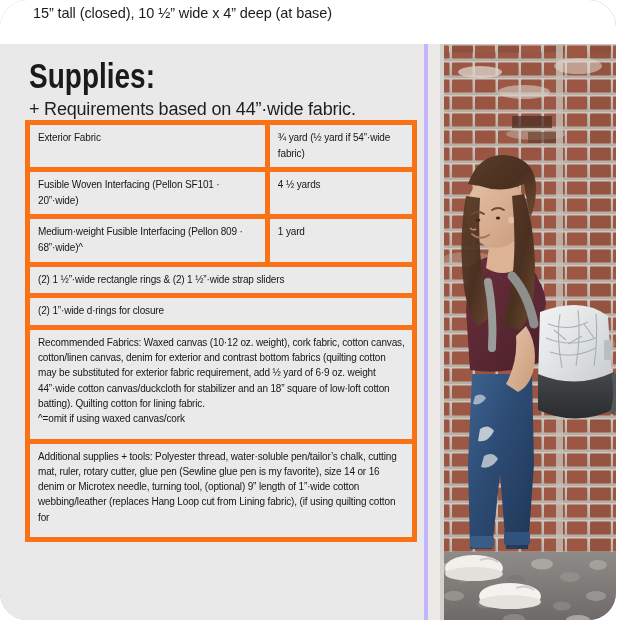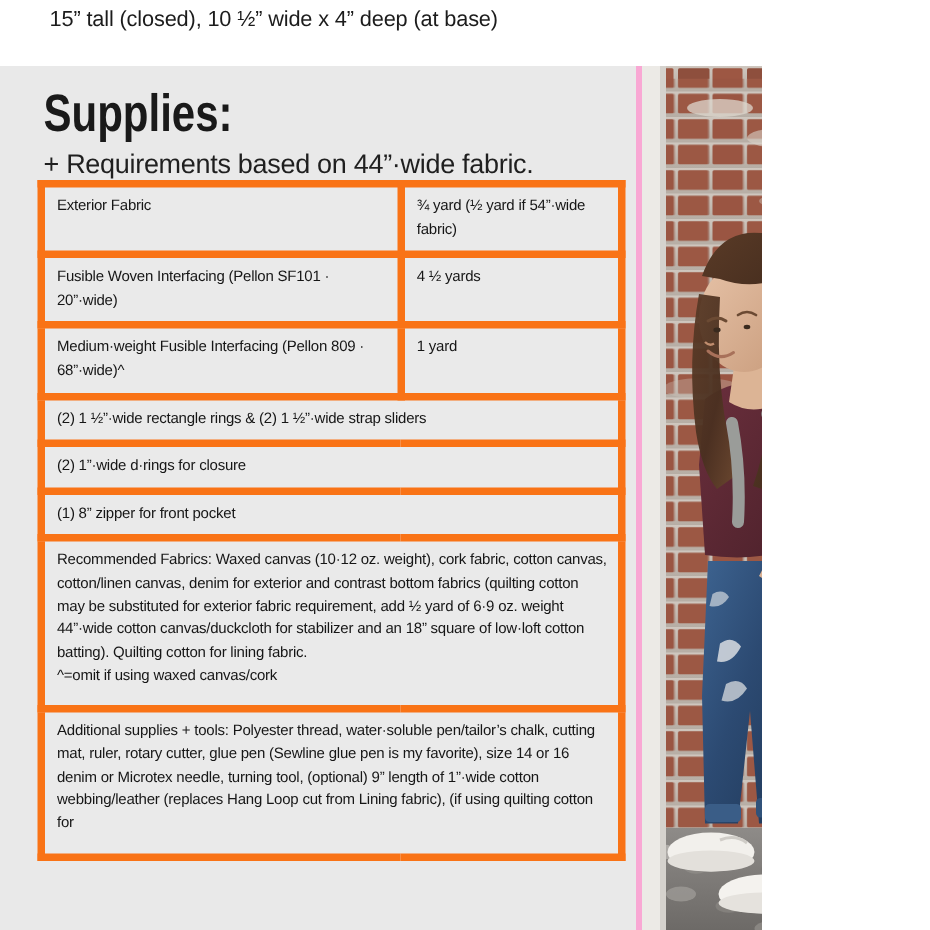--- a/index.html
+++ b/index.html
@@ -4,23 +4,24 @@
 <style>
   * { margin:0; padding:0; box-sizing:border-box; }
   html, body {
     width:620px; height:620px;
     overflow:hidden;
     font-family:"Liberation Sans", sans-serif;
     background:#ffffff;
   }
   .page {
     position:relative;
-    width:508px; height:620px;
+    width:616px; height:620px;
     overflow:hidden;
-    background:#f9a8d4;
+    background:#c4b5fd;
+    border-radius:27px;
   }
 
   
   .header-band {
     position:absolute;
     left:0; top:0;
     width:620px; height:44px;
     background:#ffffff;
     overflow:hidden;
     z-index:3;
@@ -178,23 +179,20 @@
         </tr>
 
         <tr>
           <td class="full" colspan="2">(2) 1 ½”·wide rectangle rings &amp; (2) 1 ½”·wide strap sliders</td>
         </tr>
 
         <tr>
           <td class="full" colspan="2">(2) 1”·wide d·rings for closure</td>
         </tr>
 
-        <tr>
-          <td class="full" colspan="2">(1) 8” zipper for front pocket</td>
-        </tr>
 
         <tr>
           <td class="full para" colspan="2" style="white-space:pre-wrap">Recommended Fabrics: Waxed canvas (10·12 oz. weight), cork fabric, cotton canvas, cotton/linen canvas, denim for exterior and contrast bottom fabrics (quilting cotton may be substituted for exterior fabric requirement, add ½ yard of 6·9 oz. weight 44”·wide cotton canvas/duckcloth for stabilizer and an 18” square of low·loft cotton batting). Quilting cotton for lining fabric.
 ^=omit if using waxed canvas/cork</td>
         </tr>
 
         <tr>
           <td class="full para" colspan="2">Additional supplies + tools: Polyester thread, water·soluble pen/tailor’s chalk, cutting mat, ruler, rotary cutter, glue pen (Sewline glue pen is my favorite), size 14 or 16 denim or Microtex needle, turning tool, (optional) 9” length of 1”·wide cotton webbing/leather (replaces Hang Loop cut from Lining fabric), (if using quilting cotton for</td>
         </tr>
 

